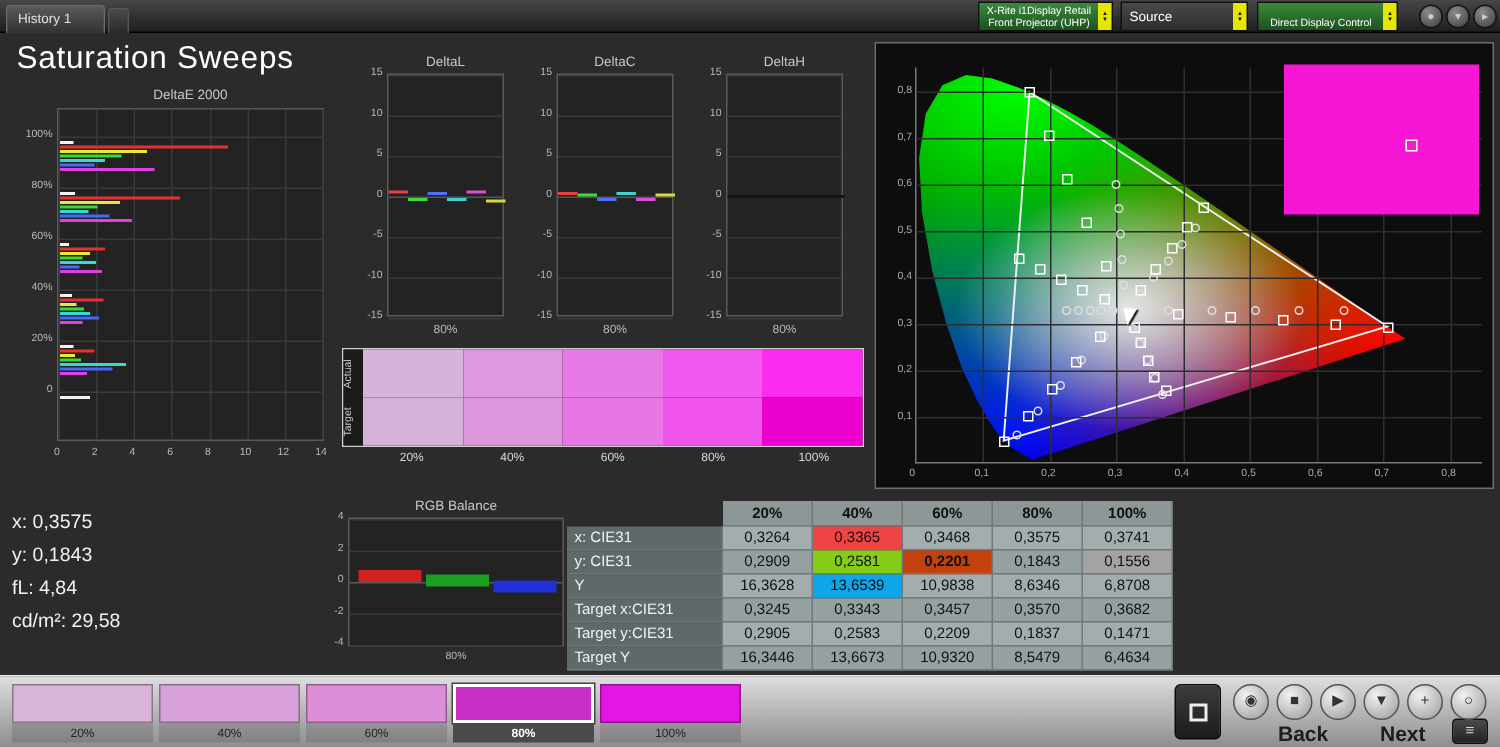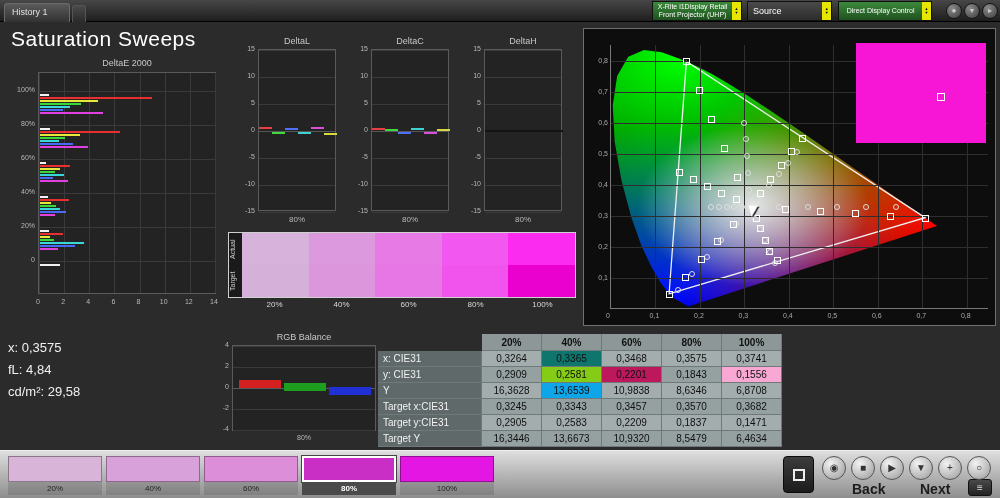--- a/index.html
+++ b/index.html
@@ -4,21 +4,21 @@
 <style>
   *{margin:0;padding:0;box-sizing:border-box}
   html,body{width:1000px;height:498px}
   body{position:relative;background:#2b2b2b;font-family:"Liberation Sans",sans-serif;overflow:hidden;color:#ddd}
 
   
   #titlebar{position:absolute;left:0;top:0;width:1000px;height:22px;background:linear-gradient(#474747,#1e1e1e);border-bottom:1px solid #000}
   .tab{position:absolute;left:4px;top:3px;width:66px;height:19px;background:linear-gradient(#5a5a5a,#323232);border:1px solid #6a6a6a;border-bottom:none;border-radius:3px 3px 0 0;color:#e0e0e0;font-size:9px;line-height:17px;padding-left:7px}
   .tab-stub{position:absolute;left:72px;top:5px;width:14px;height:17px;background:linear-gradient(#4a4a4a,#2a2a2a);border:1px solid #555;border-bottom:none;border-radius:3px 3px 0 0}
   .tb-select{position:absolute;top:1px;height:20px;display:flex;border:1px solid #111}
-  .tb-box{height:100%;display:flex;flex-direction:column;justify-content:center;overflow:hidden}
+  .tb-box{height:100%;display:flex;flex-direction:column;justify-content:flex-end;overflow:hidden}
   .tb-box.green{background:linear-gradient(#3b8a3b,#1f511f)}
   .tb-box.dark{background:linear-gradient(#4a4a4a,#2c2c2c)}
   .tb-box span{display:block;color:#fff;font-size:7px;line-height:8px;text-align:center;white-space:nowrap;padding:0 3px}
   .tb-box .single{font-size:9px;line-height:18px;text-align:left;padding:0 5px}
   .tb-spin{width:9px;height:100%;background:#e6e600;display:flex;flex-direction:column;align-items:center;justify-content:center;color:#111;font-size:4px;line-height:4px}
   .tb-round{position:absolute;top:3px;width:16px;height:16px;border-radius:50%;background:radial-gradient(circle at 35% 30%,#8a8a8a,#3d3d3d);border:1px solid #151515;color:#ccc;font-size:8px;line-height:14px;text-align:center}
 
   
   .chart-title{position:absolute;font-size:9px;color:#c8c8c8;text-align:center}
   .plot{position:absolute;background:#232323;border:1px solid #5a5a5a}
@@ -334,48 +334,49 @@
   <div class="tick" style="left:18px;width:144px;top:102px;text-align:center">80%</div>
 <div class="tick" style="left: 0px; top: 9px; width: 15px; text-align: right;">4</div>
     <div class="tick" style="left: 0px; top: 30px; width: 15px; text-align: right;">2</div>
     <div class="tick" style="left: 0px; top: 51px; width: 15px; text-align: right;">0</div>
     <div class="tick" style="left: 0px; top: 72px; width: 15px; text-align: right;">-2</div>
     <div class="tick" style="left: 0px; top: 93px; width: 15px; text-align: right;">-4</div>
   </div>
 
 <div id="reading">
   <div class="rd-line">x: 0,3575</div>
+  <div class="rd-line">y: 0,1843</div>
   <div class="rd-line">fL: 4,84</div>
   <div class="rd-line">cd/m²: 29,58</div>
 </div>
 
 <div id="meas-table">
     <div class="t-row head">
       <div class="t-cell t-label t-head empty"></div>
       <div class="t-cell t-val t-head">20%</div>
       <div class="t-cell t-val t-head">40%</div>
       <div class="t-cell t-val t-head">60%</div>
       <div class="t-cell t-val t-head">80%</div>
       <div class="t-cell t-val t-head">100%</div>
     </div>
     <div class="t-row">
       <div class="t-cell t-label">x: CIE31</div>
       <div class="t-cell t-val" style="background: rgb(163, 173, 173);">0,3264</div>
-      <div class="t-cell t-val" style="background: #0f766e;">0,3365</div>
+      <div class="t-cell t-val" style="background: #ef4444;">0,3365</div>
       <div class="t-cell t-val" style="background: rgb(163, 173, 173);">0,3468</div>
       <div class="t-cell t-val" style="background: rgb(163, 173, 173);">0,3575</div>
       <div class="t-cell t-val" style="background: rgb(163, 173, 173);">0,3741</div>
     </div>
     <div class="t-row">
       <div class="t-cell t-label">y: CIE31</div>
       <div class="t-cell t-val" style="background: rgb(149, 160, 160);">0,2909</div>
       <div class="t-cell t-val" style="background: #84cc16;">0,2581</div>
-      <div class="t-cell t-val" style="background: #be185d;">0,2201</div>
+      <div class="t-cell t-val" style="background: #c2410c; font-weight: bold;">0,2201</div>
       <div class="t-cell t-val" style="background: rgb(149, 160, 160);">0,1843</div>
-      <div class="t-cell t-val" style="background: #f9a8d4;">0,1556</div>
+      <div class="t-cell t-val" style="background: #a3a3a3;">0,1556</div>
     </div>
     <div class="t-row">
       <div class="t-cell t-label">Y</div>
       <div class="t-cell t-val" style="background: rgb(163, 173, 173);">16,3628</div>
       <div class="t-cell t-val" style="background: #0ea5e9;">13,6539</div>
       <div class="t-cell t-val" style="background: rgb(163, 173, 173);">10,9838</div>
       <div class="t-cell t-val" style="background: rgb(163, 173, 173);">8,6346</div>
       <div class="t-cell t-val" style="background: rgb(163, 173, 173);">6,8708</div>
     </div>
     <div class="t-row">

